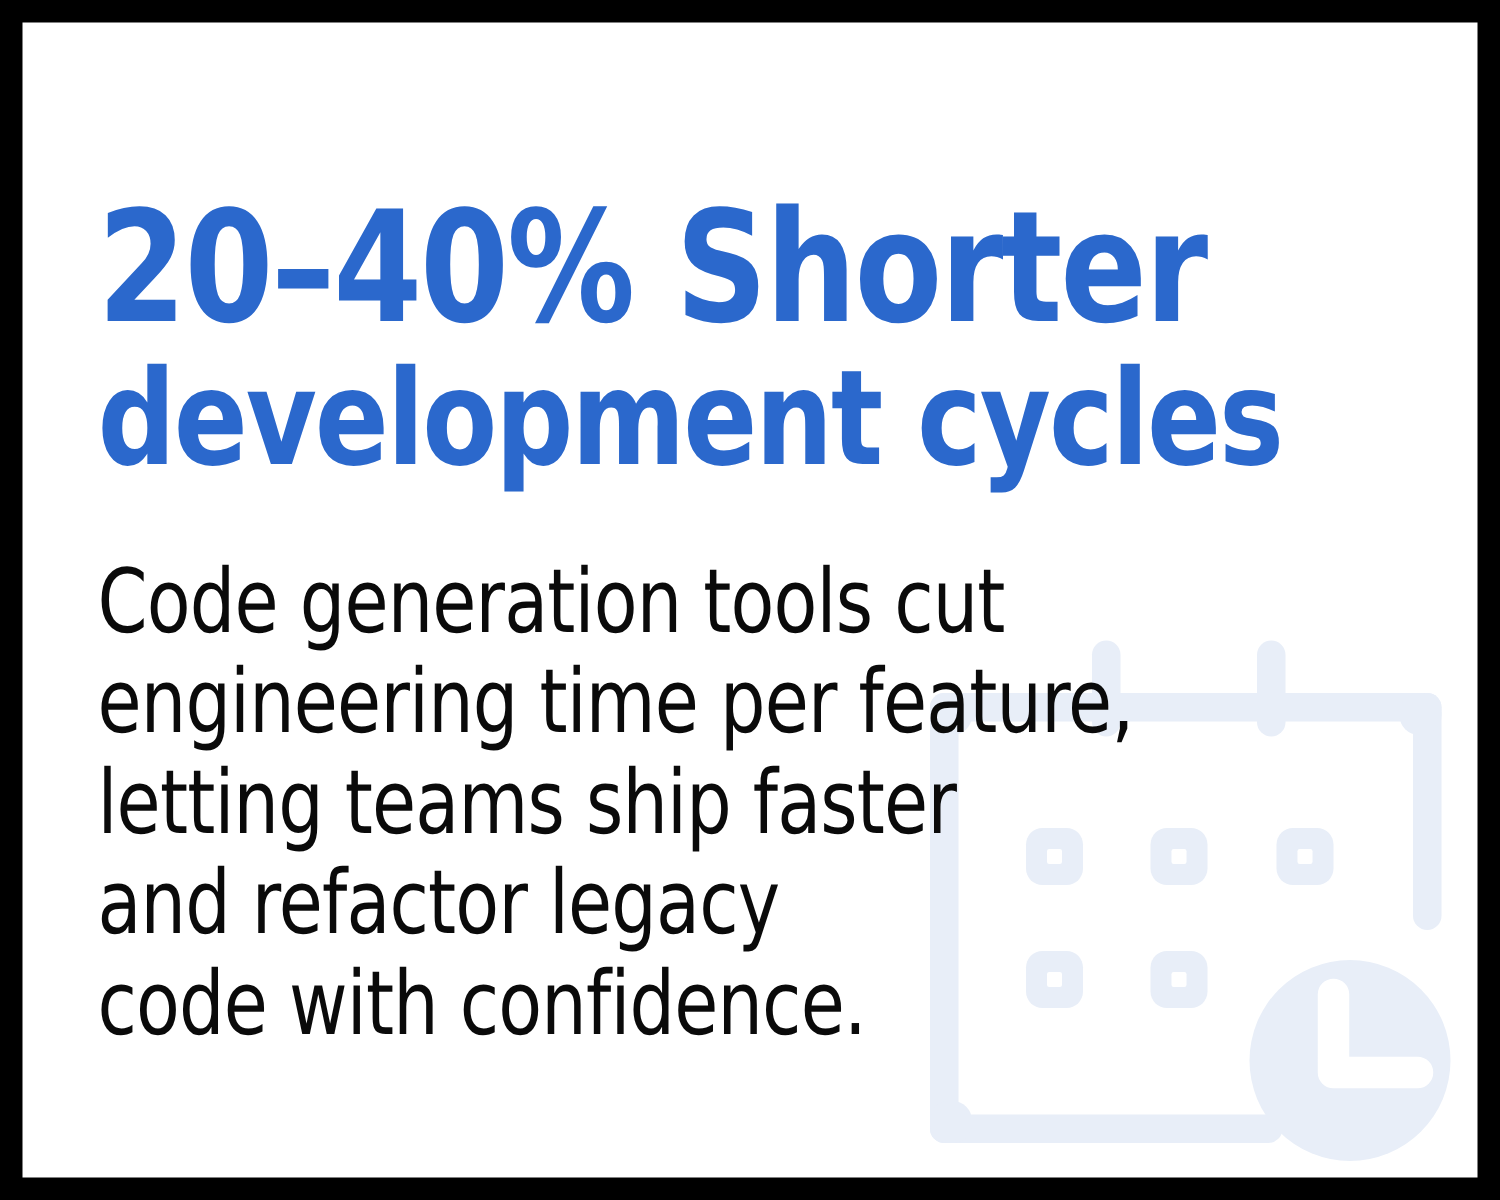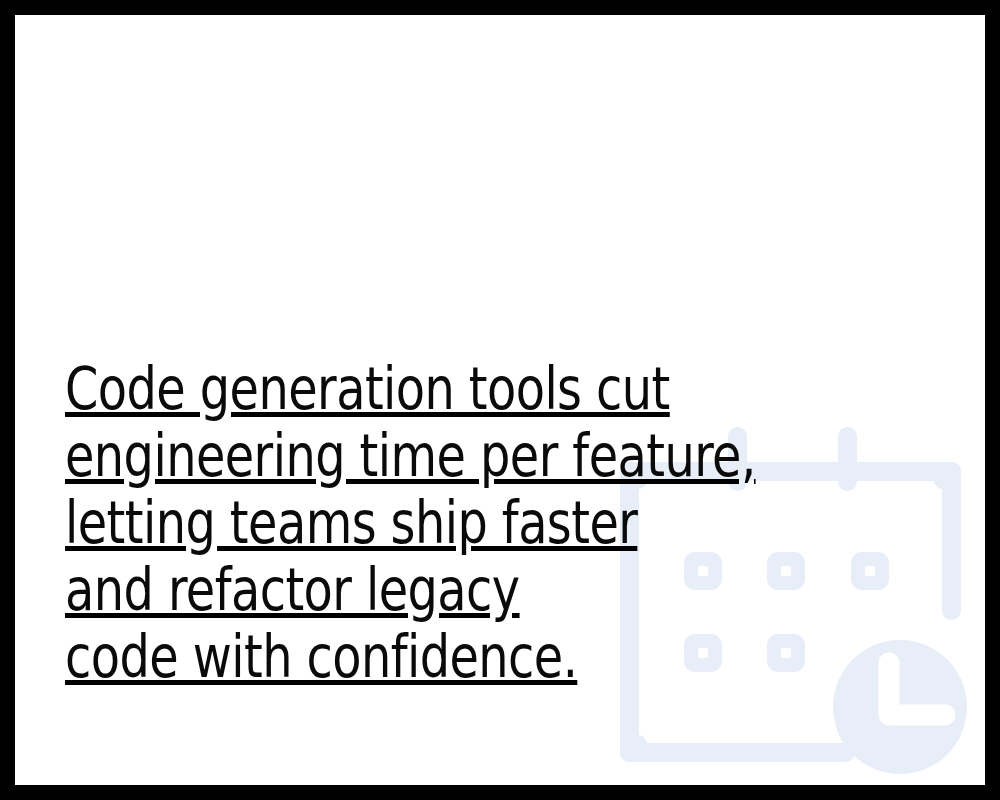--- a/index.html
+++ b/index.html
@@ -79,23 +79,22 @@
   .headline-line-2 {
     font-size: 88px;
     line-height: 92px;
     transform: scaleX(0.92);
     transform-origin: left center;
   }
 
   .body-copy {
     position: absolute;
     left: 50px;
-    top: 340px;
+    top: 352px;
     width: 880px;
-    text-decoration: underline;
   }
 
   .body-line {
     font-family: "DejaVu Sans Condensed", "Liberation Sans Narrow", "Liberation Sans", sans-serif;
     font-weight: 400;
     color: #0a0a0a;
     font-size: 59px;
     line-height: 67px;
     letter-spacing: -0.6px;
     white-space: nowrap;
@@ -162,20 +161,24 @@
 
         <g>
           <circle cx="885" cy="692" r="67" fill="#E8EEF8"></circle>
           <path d="M 874,648 L 874,700 L 930,700" fill="none" stroke="#FFFFFF" stroke-width="21" stroke-linecap="round" stroke-linejoin="round"></path>
         </g>
       </svg>
     </div>
 
     <div class="content">
 
+      <div class="headline">
+        <span class="headline-line headline-line-1">20–40% Shorter</span>
+        <span class="headline-line headline-line-2">development cycles</span>
+      </div>
 
       <div class="body-copy">
         <span class="body-line">Code generation tools cut</span>
         <span class="body-line">engineering time per feature,</span>
         <span class="body-line">letting teams ship faster</span>
         <span class="body-line">and refactor legacy</span>
         <span class="body-line">code with confidence.</span>
       </div>
 
     </div>

